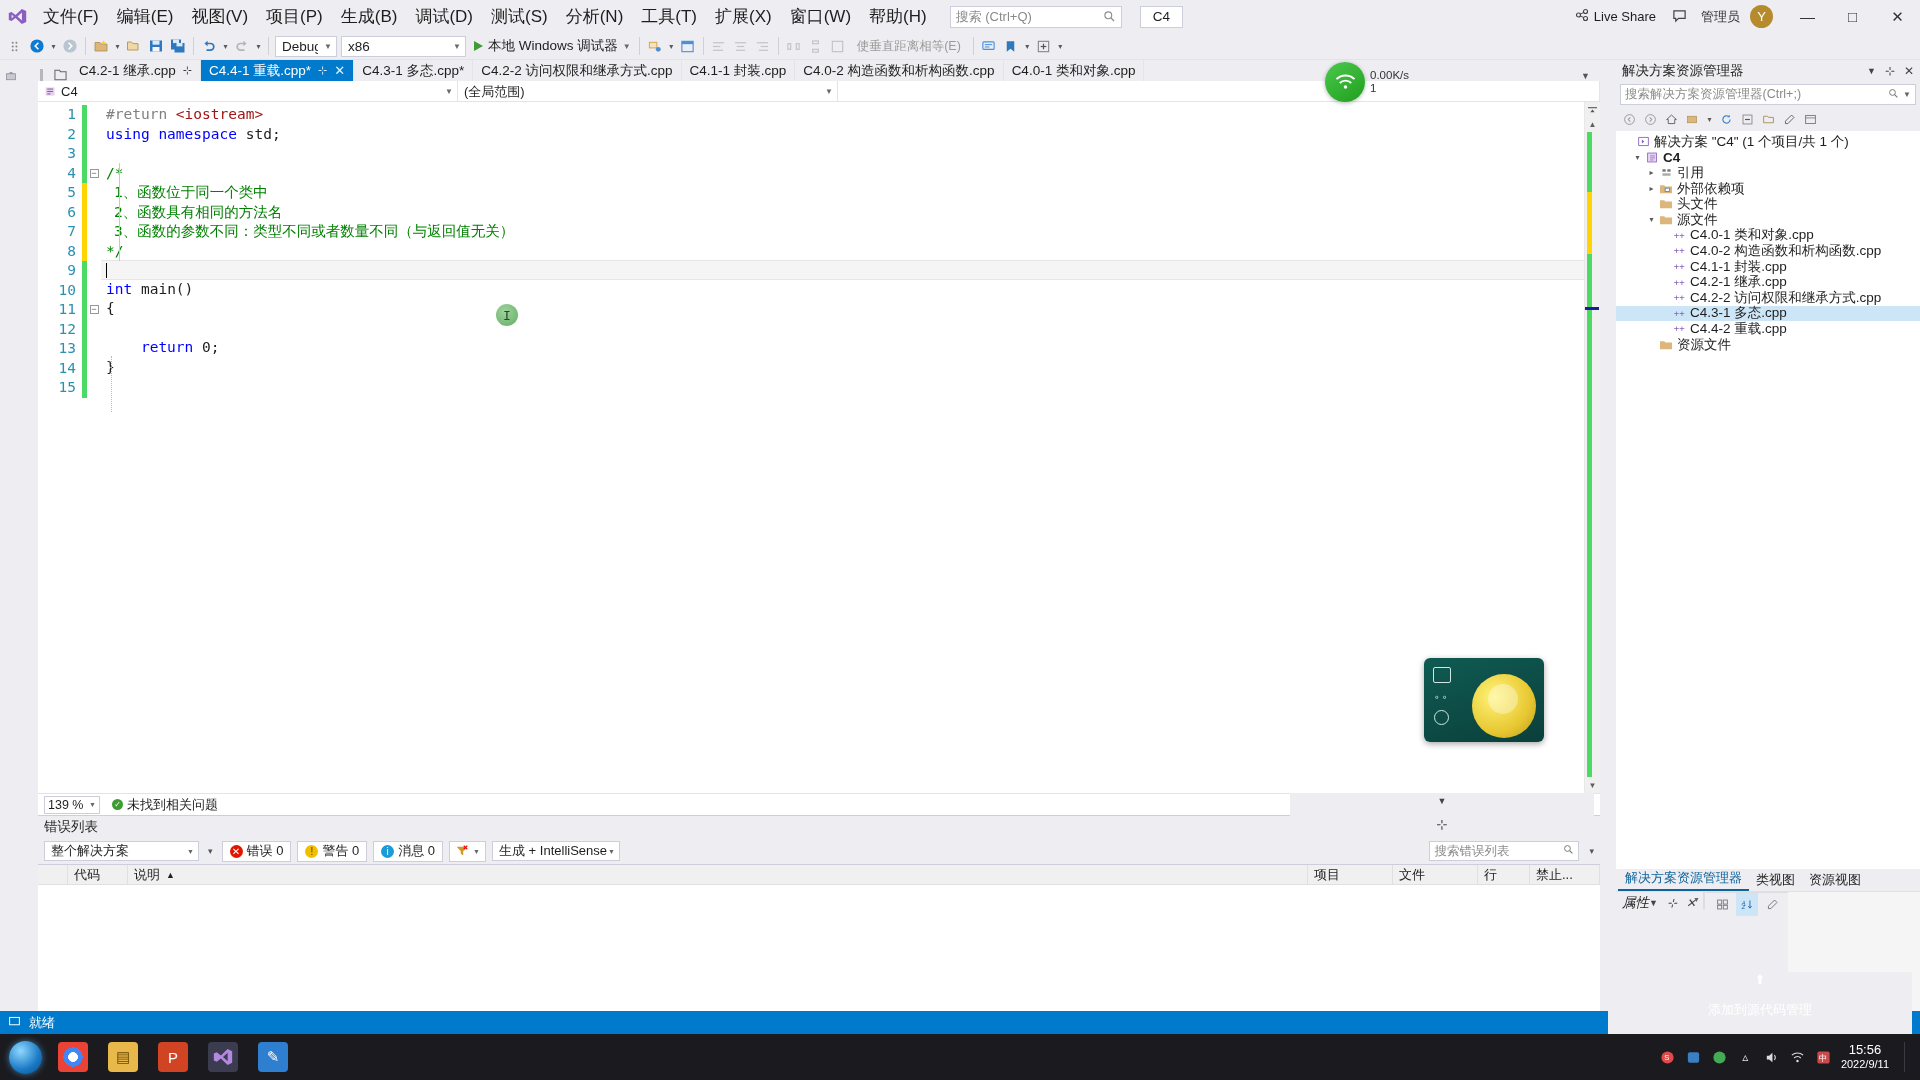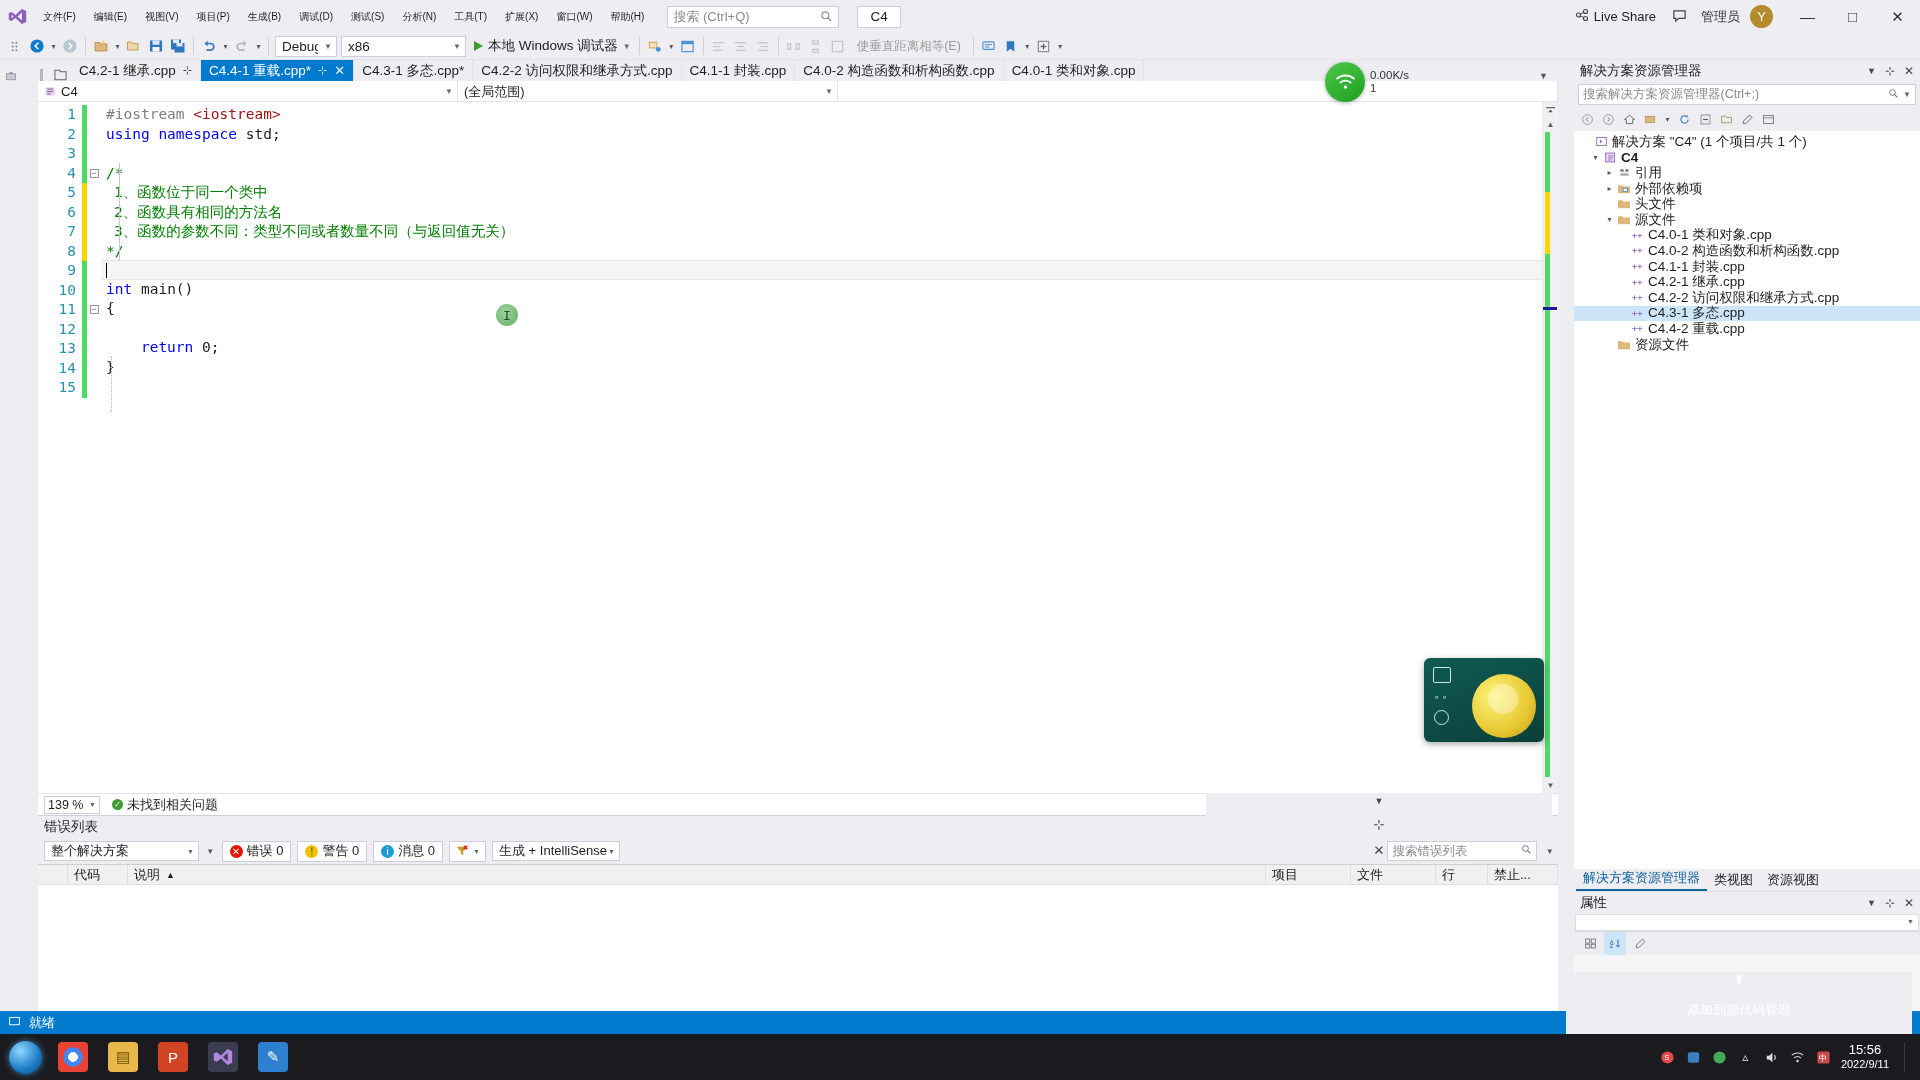--- a/index.html
+++ b/index.html
@@ -10,21 +10,21 @@
     background:#f5f5f5; overflow:hidden;
     -webkit-font-smoothing:antialiased;
   }
   .app { width:1920px; height:1080px; display:flex; flex-direction:column; background:#eeeef2; }
 
   
   .titlebar { height:33px; background:#eeeef2; display:flex; align-items:center; flex:0 0 33px; }
   .vs-logo { width:34px; display:flex; align-items:center; justify-content:center; }
   .vs-logo svg { width:19px; height:19px; }
   .menu { display:flex; align-items:center; height:33px; }
-  .menu-item { padding:4px 9px; font-size:10px; color:#1e1e1e; white-space:nowrap; line-height:16px; }
+  .menu-item { padding:4px 9px; font-size:17px; color:#1e1e1e; white-space:nowrap; line-height:16px; }
   .search-box {
     margin-left:14px; width:172px; height:22px; background:#fff; border:1px solid #cccedb;
     display:flex; align-items:center; padding:0 5px; font-size:13px; color:#8a8a8a; position:relative;
   }
   .search-box .ph { flex:1; }
   .search-ic { width:13px; height:13px; opacity:.65; }
   .proj-badge {
     margin-left:18px; height:22px; padding:0 12px; background:#fff; border:1px solid #cccedb;
     display:flex; align-items:center; font-size:13.5px;
   }
@@ -120,35 +120,35 @@
   .el-combo { height:20px; border:1px solid #cccedb; background:#fff; display:flex; align-items:center; padding:0 4px 0 6px; font-size:13px; }
   .sev-btn { height:21px; display:flex; align-items:center; gap:4px; padding:0 7px; border:1px solid #cccedb; background:#fff; font-size:13px; }
   .sev-ic { width:13px; height:13px; border-radius:50%; display:flex; align-items:center; justify-content:center; font-size:10px; color:#fff; }
   .el-search { margin-left:auto; width:150px; height:20px; border:1px solid #cccedb; background:#fff; display:flex; align-items:center; padding:0 4px; font-size:12.5px; color:#8a8a8a; }
   .el-grid { flex:1; background:#3b82f6; border-top:1px solid #cccedb; display:flex; flex-direction:column; }
   .el-head { height:20px; display:flex; font-size:13px; background:#f0f0f0; border-bottom:1px solid #e0e0e0; }
   .el-head div { display:flex; align-items:center; padding:0 6px; border-right:1px solid #e0e0e0; white-space:nowrap; }
   .el-body { flex:1; background:#fff; }
 
   
-  .right { width:346px; background:#eeeef2; display:flex; flex-direction:column; }
+  .right { width:304px; background:#eeeef2; display:flex; flex-direction:column; }
   .dock-head { height:22px; display:flex; align-items:center; padding:0 6px; font-size:13.5px; }
   .dock-head .right-ic { margin-left:auto; display:flex; align-items:center; gap:9px; color:#444; font-size:12px; }
   .se-toolbar { height:24px; display:flex; align-items:center; gap:2px; padding:0 4px; }
   .se-toolbar .tb { width:19px; height:20px; }
   .se-search { height:21px; margin:2px 4px; background:#fff; border:1px solid #cccedb; display:flex; align-items:center; padding:0 4px; font-size:12.5px; color:#8a8a8a; }
   .tree { flex:1; background:#fff; font-size:13.5px; overflow:hidden; padding-top:3px; }
   .tnode { height:15.6px; display:flex; align-items:center; white-space:nowrap; }
   .tnode.sel { background:#cde6f7; }
   .tw { width:13px; display:flex; align-items:center; justify-content:center; font-size:8px; color:#5a5a5a; }
   .tico { width:16px; height:13px; display:flex; align-items:center; justify-content:center; margin-right:3px; }
   .se-tabs { height:22px; display:flex; align-items:flex-end; gap:0; padding-left:2px; background:#eeeef2; }
   .se-tab { font-size:13px; padding:2px 7px; color:#1e1e1e; }
   .se-tab.active { color:#0e639c; border-bottom:2px solid #0e639c; }
-  .props { height:120px; background:#eeeef2; display:flex; flex-direction:column; border-top:1px solid #e0e0e0; }
+  .props { height:120px; background:#eeeef2; display:flex; border-top:1px solid #e0e0e0;font-style:italic; }
   .props-toolbar { height:24px; display:flex; align-items:center; gap:3px; padding:0 5px; border-top:1px solid #dcdce1; }
   .props-body { flex:1; background:#f5f5f5; }
 
   
   .wifi-widget {
     position:absolute; left:1325px; top:62px; display:flex; align-items:center; gap:5px; z-index:40;
   }
   .wifi-ball { width:40px; height:40px; border-radius:50%; background:linear-gradient(145deg,#4cc94c,#1f9e1f); display:flex; align-items:center; justify-content:center; box-shadow:0 1px 4px rgba(0,0,0,.3); }
   .wifi-text { font-size:11.5px; color:#333; line-height:13px; }
   .lemon {
@@ -535,21 +535,21 @@
             <div>
                 <span class="foldbox">−</span>
               </div>
             <div></div>
               <div></div>
               <div></div>
               <div></div>
           </div>
 
           <div class="code">
-            <div class="ln"><span class="k-pre">#iostream</span> <span class="k-str">&lt;iostream&gt;</span></div>
+            <div class="ln"><span class="k-pre">#return</span> <span class="k-str">&lt;iostream&gt;</span></div>
             <div class="ln"><span class="k-kw">using</span> <span class="k-kw">namespace</span> <span class="k-id">std;</span></div>
             <div class="ln"></div>
             <div class="ln"><span class="k-cmt">/*</span></div>
             <div class="ln" style="padding-left:13px"><span class="k-cmt">1、函数位于同一个类中</span></div>
             <div class="ln" style="padding-left:13px"><span class="k-cmt">2、函数具有相同的方法名</span></div>
             <div class="ln" style="padding-left:13px"><span class="k-cmt">3、函数的参数不同：类型不同或者数量不同（与返回值无关）</span></div>
             <div class="ln"><span class="k-cmt">*/</span></div>
             <div class="ln cur"><span class="caret-line"></span></div>
             <div class="ln"><span class="k-kw">int</span> <span class="k-id">main()</span></div>
             <div class="ln"><span class="k-id">{</span></div>

